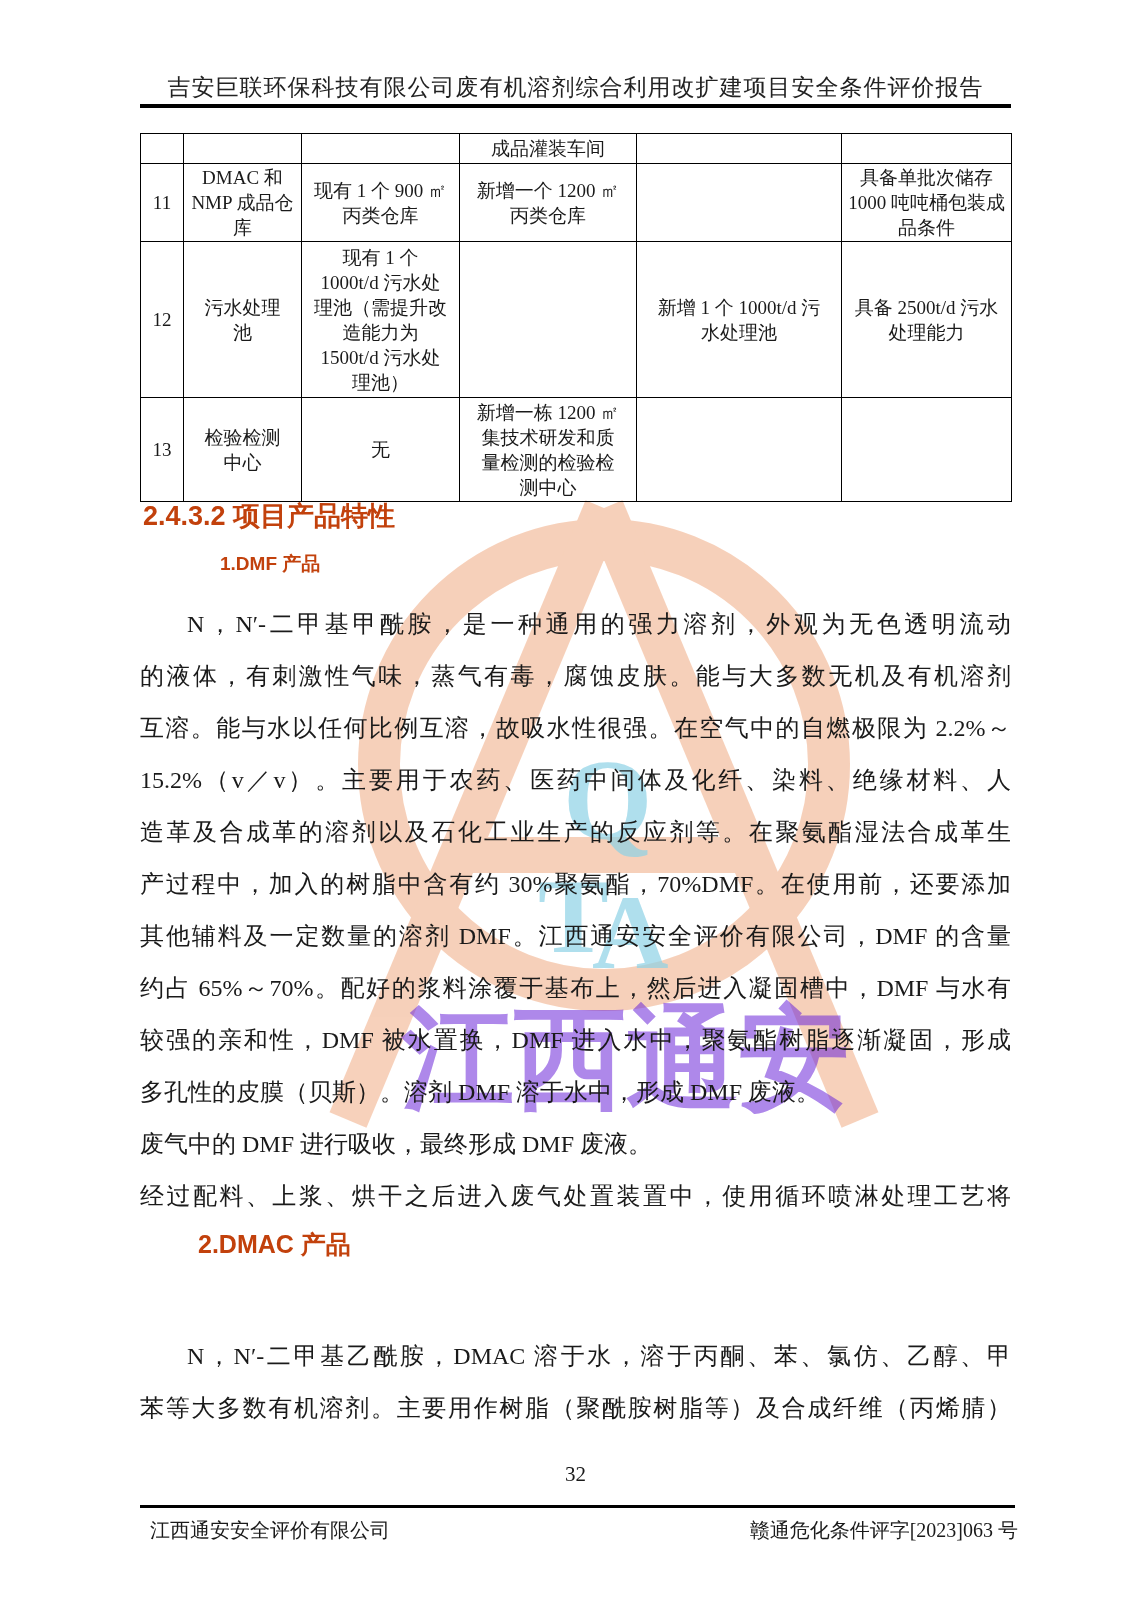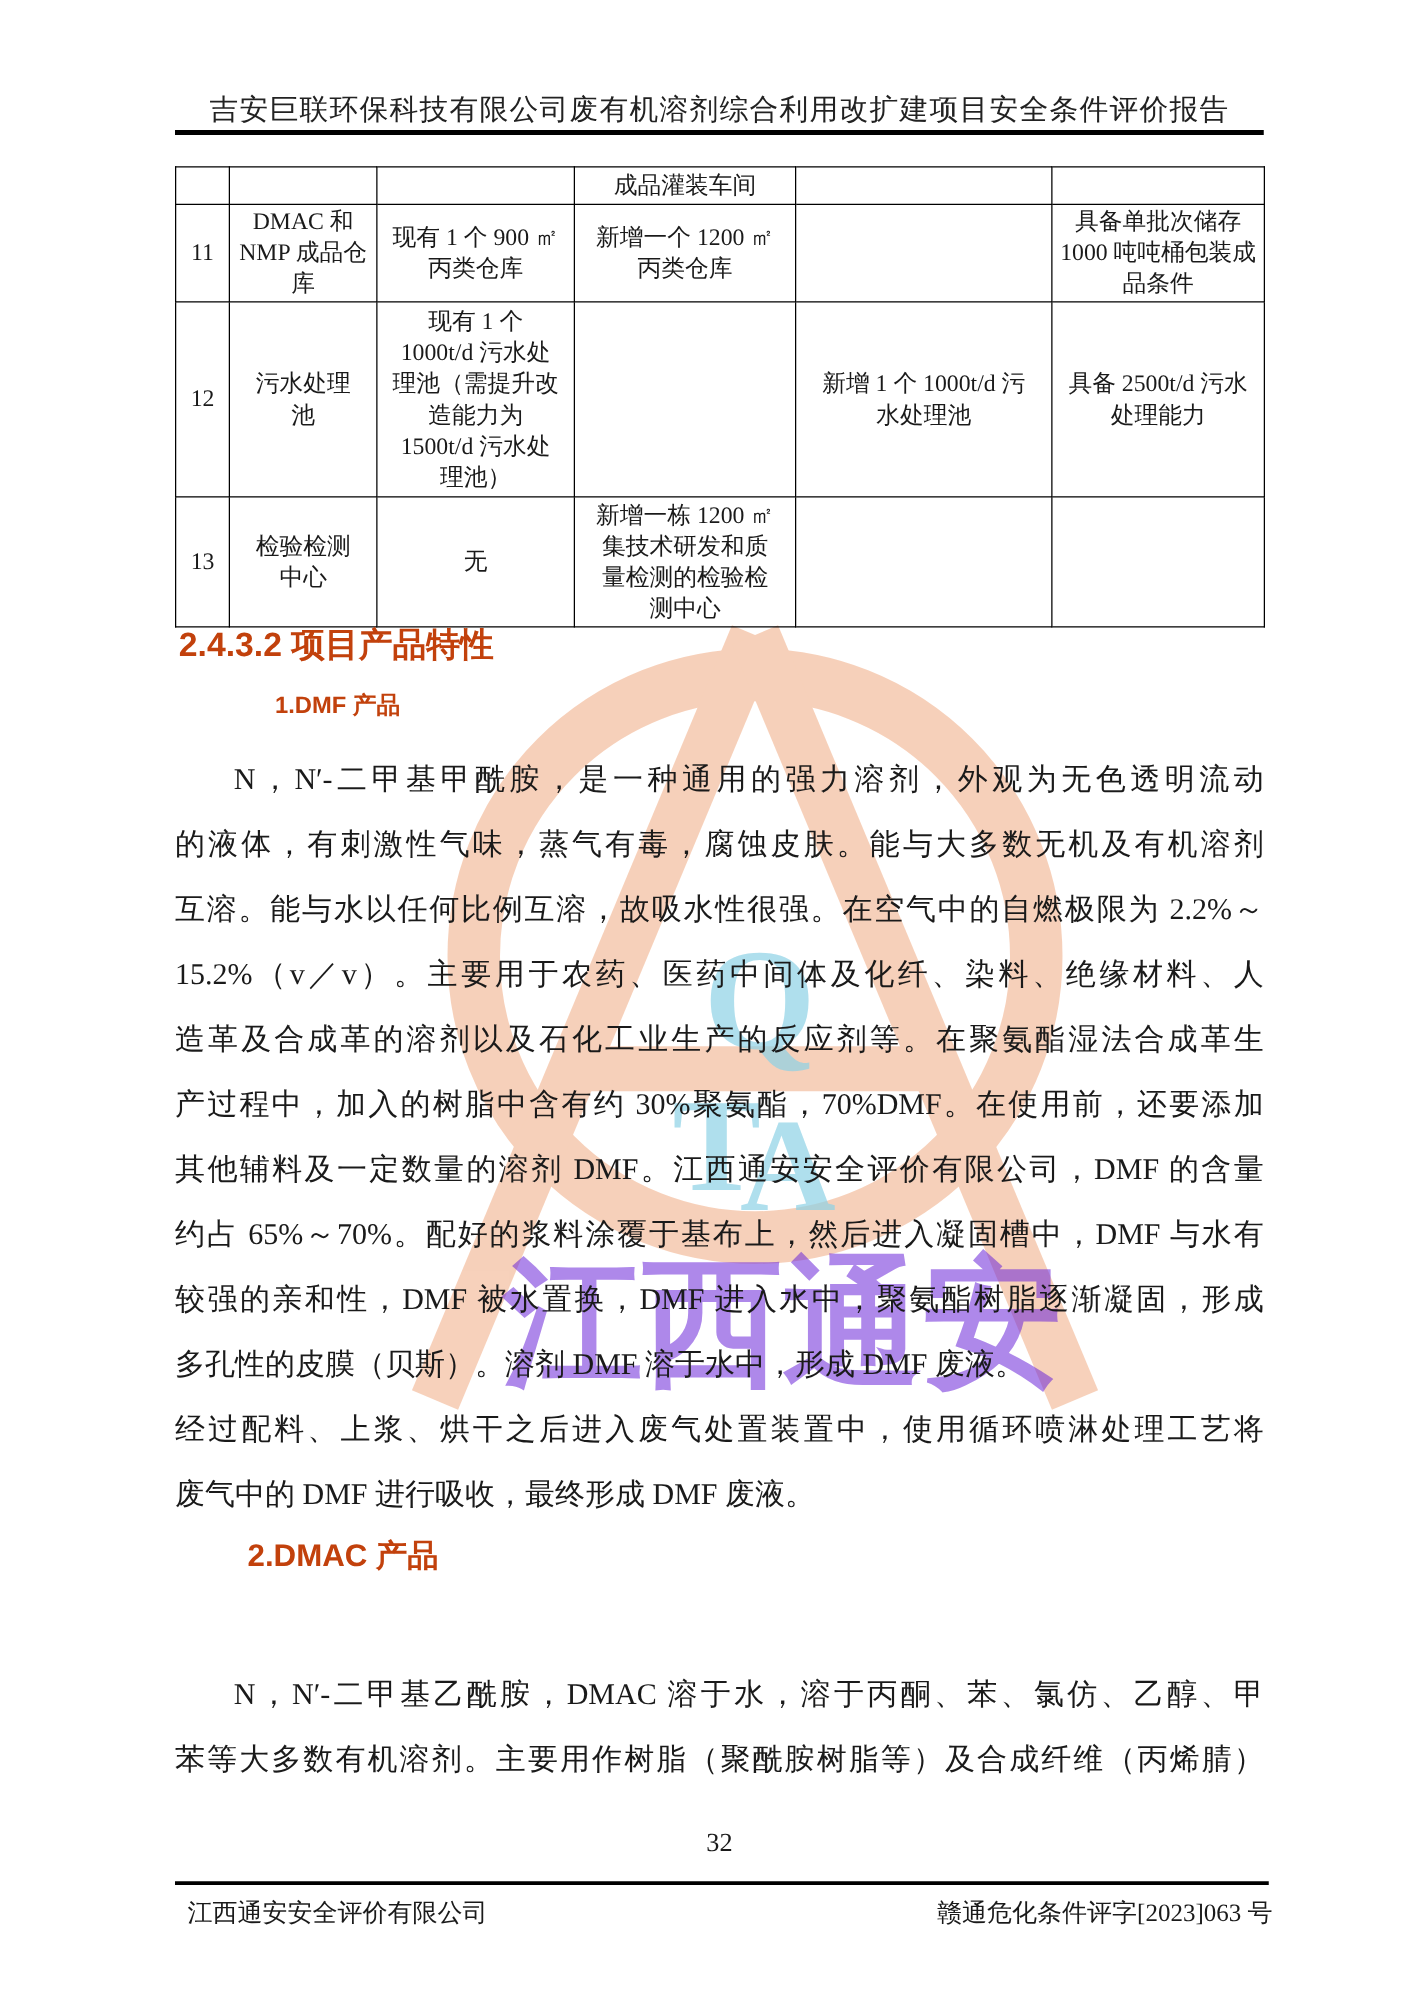--- a/index.html
+++ b/index.html
@@ -155,22 +155,22 @@
     <div class="line">互溶。能与水以任何比例互溶，故吸水性很强。在空气中的自燃极限为 2.2%～</div>
     <div class="line">15.2%（v／v）。主要用于农药、医药中间体及化纤、染料、绝缘材料、人</div>
     <div class="line">造革及合成革的溶剂以及石化工业生产的反应剂等。在聚氨酯湿法合成革生</div>
     <div class="line">产过程中，加入的树脂中含有约 30%聚氨酯，70%DMF。在使用前，还要添加</div>
     <div class="line">其他辅料及一定数量的溶剂 DMF。江西通安安全评价有限公司，DMF 的含量</div>
     <div class="line">约占 65%～70%。配好的浆料涂覆于基布上，然后进入凝固槽中，DMF 与水有</div>
     <div class="line">较强的亲和性，DMF 被水置换，DMF 进入水中，聚氨酯树脂逐渐凝固，形成</div>
     <div class="line no-just">多孔性的皮膜（贝斯）。溶剂 DMF 溶于水中，形成 DMF 废液。</div>
   </div>
 <div class="abs para p2" id="para-1">
+    <div class="line no-just">废气中的 DMF 进行吸收，最终形成 DMF 废液。</div>
     <div class="line">经过配料、上浆、烘干之后进入废气处置装置中，使用循环喷淋处理工艺将</div>
-    <div class="line no-just">废气中的 DMF 进行吸收，最终形成 DMF 废液。</div>
   </div>
 
 <div class="abs h-sec h3">2.DMAC 产品</div>
 <div class="abs para p3" id="para-2">
     <div class="line indent">N，N′-二甲基乙酰胺，DMAC 溶于水，溶于丙酮、苯、氯仿、乙醇、甲</div>
     <div class="line">苯等大多数有机溶剂。主要用作树脂（聚酰胺树脂等）及合成纤维（丙烯腈）</div>
   </div>
 
 <div class="abs page-number">32</div>
 <div class="abs footer-rule"></div>

